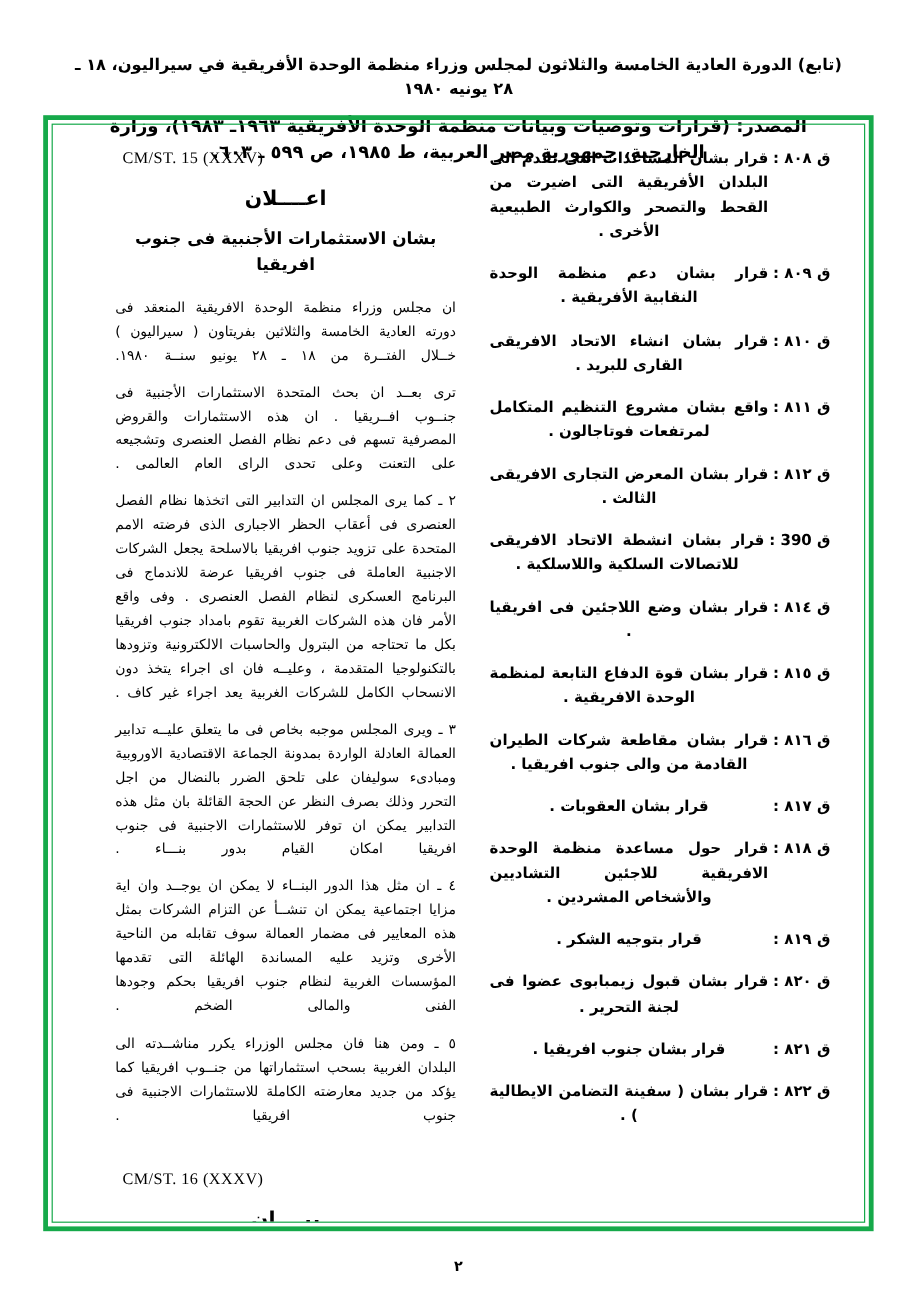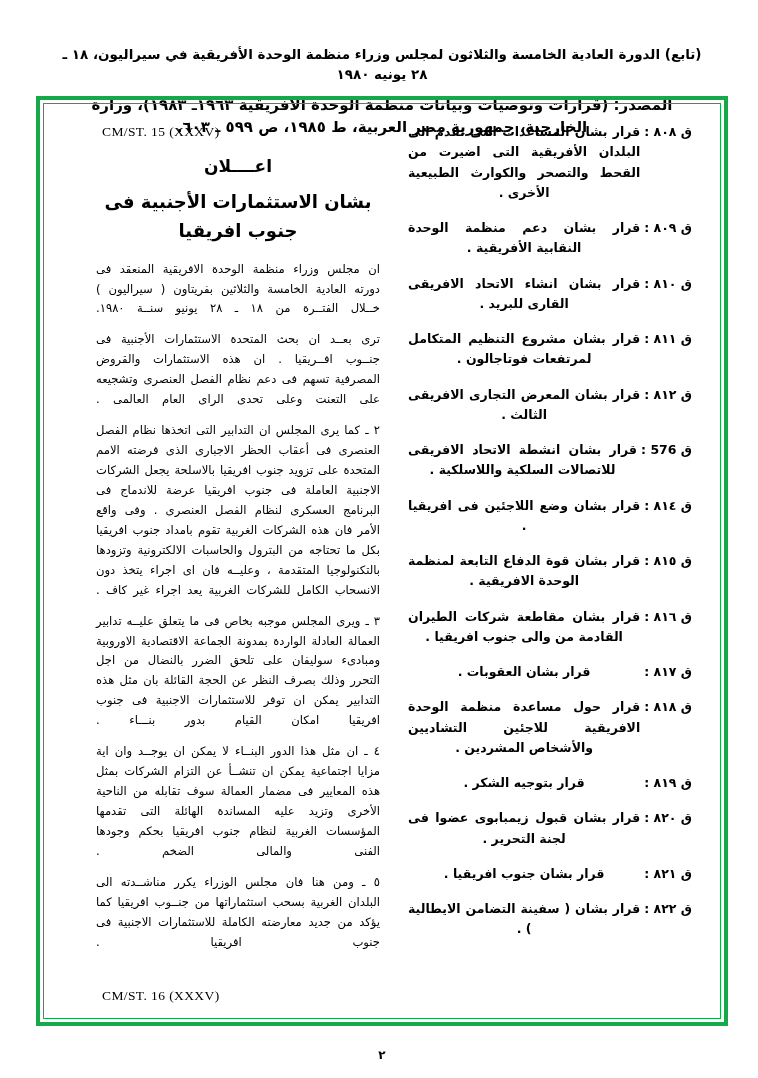--- a/index.html
+++ b/index.html
@@ -107,21 +107,21 @@
   .center-title {
     text-align: center;
     font-weight: bold;
     font-size: 17px;
     letter-spacing: 3px;
     margin: 0 0 12px 0;
   }
   .center-sub {
     text-align: center;
     font-weight: bold;
-    font-size: 18px;
+    font-size: 14px;
     margin: 0 0 14px 0;
     line-height: 1.6;
   }
   .para {
     font-size: 11.6px;
     line-height: 1.72;
     text-align: justify;
     text-align-last: justify;
     margin: 0 0 11px 0;
     word-spacing: 1px;
@@ -164,28 +164,28 @@
           <div class="res-item">
             <span class="res-num">ق ٨٠٩ :</span>
             <span class="res-text">قرار بشان دعم منظمة الوحدة النقابية الأفريقية .</span>
           </div>
           <div class="res-item">
             <span class="res-num">ق ٨١٠ :</span>
             <span class="res-text">قرار بشان انشاء الاتحاد الافريقى القارى للبريد .</span>
           </div>
           <div class="res-item">
             <span class="res-num">ق ٨١١ :</span>
-            <span class="res-text">قرار بشان مشروع التنظيم المتكامل لمرتفعات فوتاجالون .</span>
+            <span class="res-text">واقع بشان مشروع التنظيم المتكامل لمرتفعات فوتاجالون .</span>
           </div>
           <div class="res-item">
             <span class="res-num">ق ٨١٢ :</span>
             <span class="res-text">قرار بشان المعرض التجارى الافريقى الثالث .</span>
           </div>
           <div class="res-item">
-            <span class="res-num">ق 576 :</span>
+            <span class="res-num">ق 390 :</span>
             <span class="res-text">قرار بشان انشطة الاتحاد الافريقى للاتصالات السلكية واللاسلكية .</span>
           </div>
           <div class="res-item">
             <span class="res-num">ق ٨١٤ :</span>
             <span class="res-text">قرار بشان وضع اللاجئين فى افريقيا .</span>
           </div>
           <div class="res-item">
             <span class="res-num">ق ٨١٥ :</span>
             <span class="res-text">قرار بشان قوة الدفاع التابعة لمنظمة الوحدة الافريقية .</span>
           </div>

